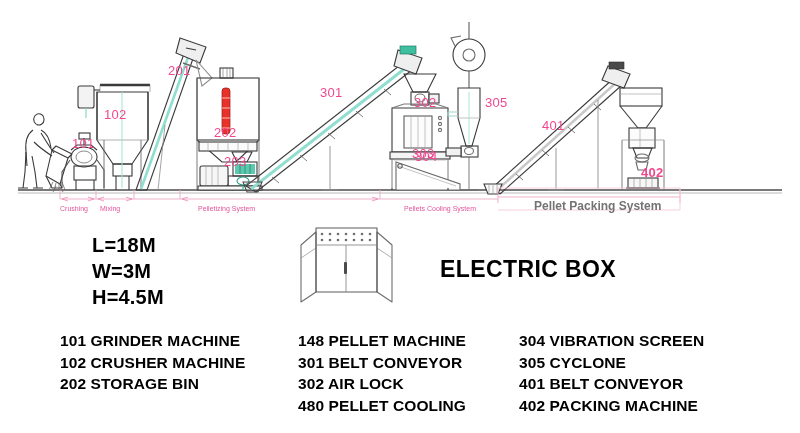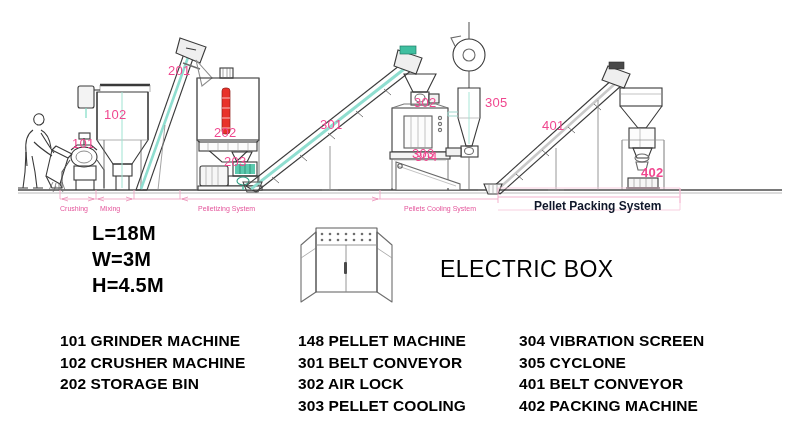--- a/index.html
+++ b/index.html
@@ -45,43 +45,43 @@
     position: absolute;
     color: #e4559b;
     font-family: "Liberation Sans", sans-serif;
     font-size: 7px;
     white-space: nowrap;
     line-height: 1;
   }
   .zone-label.emph {
     font-size: 12px;
     font-weight: bold;
-    color: #0f172a;
+    color: #737373;
   }
 
   
   #dims {
     position: absolute;
     left: 92px;
-    top: 220px;
+    top: 232px;
     color: #000;
     font-size: 20px;
     font-weight: bold;
     line-height: 26px;
     letter-spacing: 0.2px;
   }
   #dims div { white-space: nowrap; }
 
   
   #electric-box-caption {
     position: absolute;
     left: 440px;
     top: 256px;
     font-size: 23px;
-    font-weight: normal;
+    font-weight: bold;
     color: #000;
     letter-spacing: 0.4px;
     white-space: nowrap;
   }
 
   
   #legend {
     position: absolute;
     left: 60px;
     top: 330px;
@@ -450,21 +450,21 @@
 
   </svg>
 
   <div class="layer">
 
     <span class="callout" style="left:72px;  top:137px;">101</span>
     <span class="callout" style="left:104px; top:108px;">102</span>
     <span class="callout" style="left:168px; top:64px;">201</span>
     <span class="callout" style="left:214px; top:115px;margin-top:11px;">202</span>
     <span class="callout" style="left:224px; top:155px;">203</span>
-    <span class="callout" style="left:320px; top:86px;margin-top:32px;">301</span>
+    <span class="callout" style="left:320px; top:86px;">301</span>
     <span class="callout" style="left:414px; top:96px;">302</span>
     <span class="callout" style="left:412px; top:118px;margin-top:29px;">303</span>
     <span class="callout" style="left:415px; top:150px;">304</span>
     <span class="callout" style="left:485px; top:96px;">305</span>
     <span class="callout" style="left:542px; top:119px;">401</span>
     <span class="callout" style="left:641px; top:166px;font-weight:bold;">402</span>
 
     <span class="zone-label" style="left:60px;  top:205px;">Crushing</span>
     <span class="zone-label" style="left:100px; top:205px;">Mixing</span>
     <span class="zone-label" style="left:198px; top:205px;">Pelletizing System</span>
@@ -486,21 +486,21 @@
     <div class="legend-col c1">
       <span class="legend-item">101 GRINDER MACHINE</span>
       <span class="legend-item">102 CRUSHER MACHINE</span>
       <span class="legend-item">202 STORAGE BIN</span>
     </div>
 
     <div class="legend-col c2">
       <span class="legend-item">148 PELLET MACHINE</span>
       <span class="legend-item">301 BELT CONVEYOR</span>
       <span class="legend-item">302 AIR LOCK</span>
-      <span class="legend-item">303 PELLET COOLING</span>
+      <span class="legend-item">480 PELLET COOLING</span>
     </div>
 
     <div class="legend-col c3">
       <span class="legend-item">304 VIBRATION SCREEN</span>
       <span class="legend-item">305 CYCLONE</span>
       <span class="legend-item">401 BELT CONVEYOR</span>
       <span class="legend-item">402 PACKING MACHINE</span>
     </div>
 
   </div>

